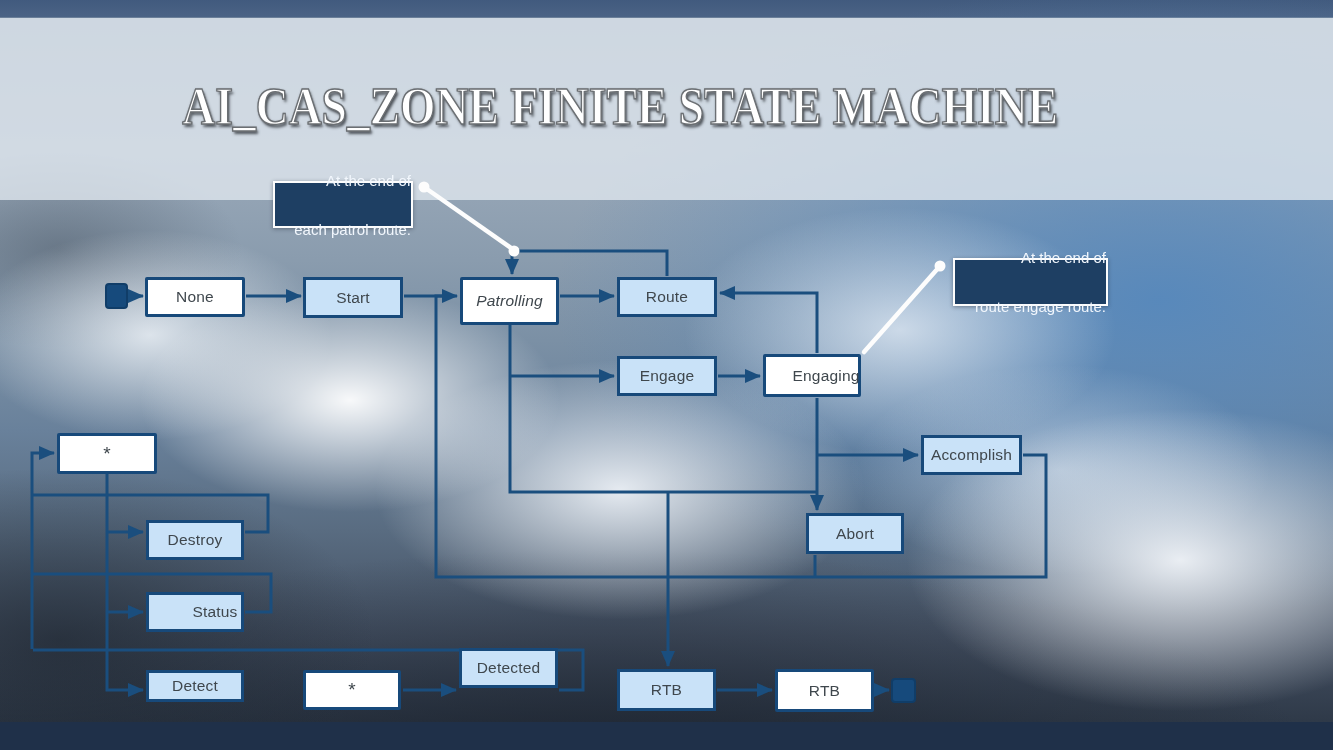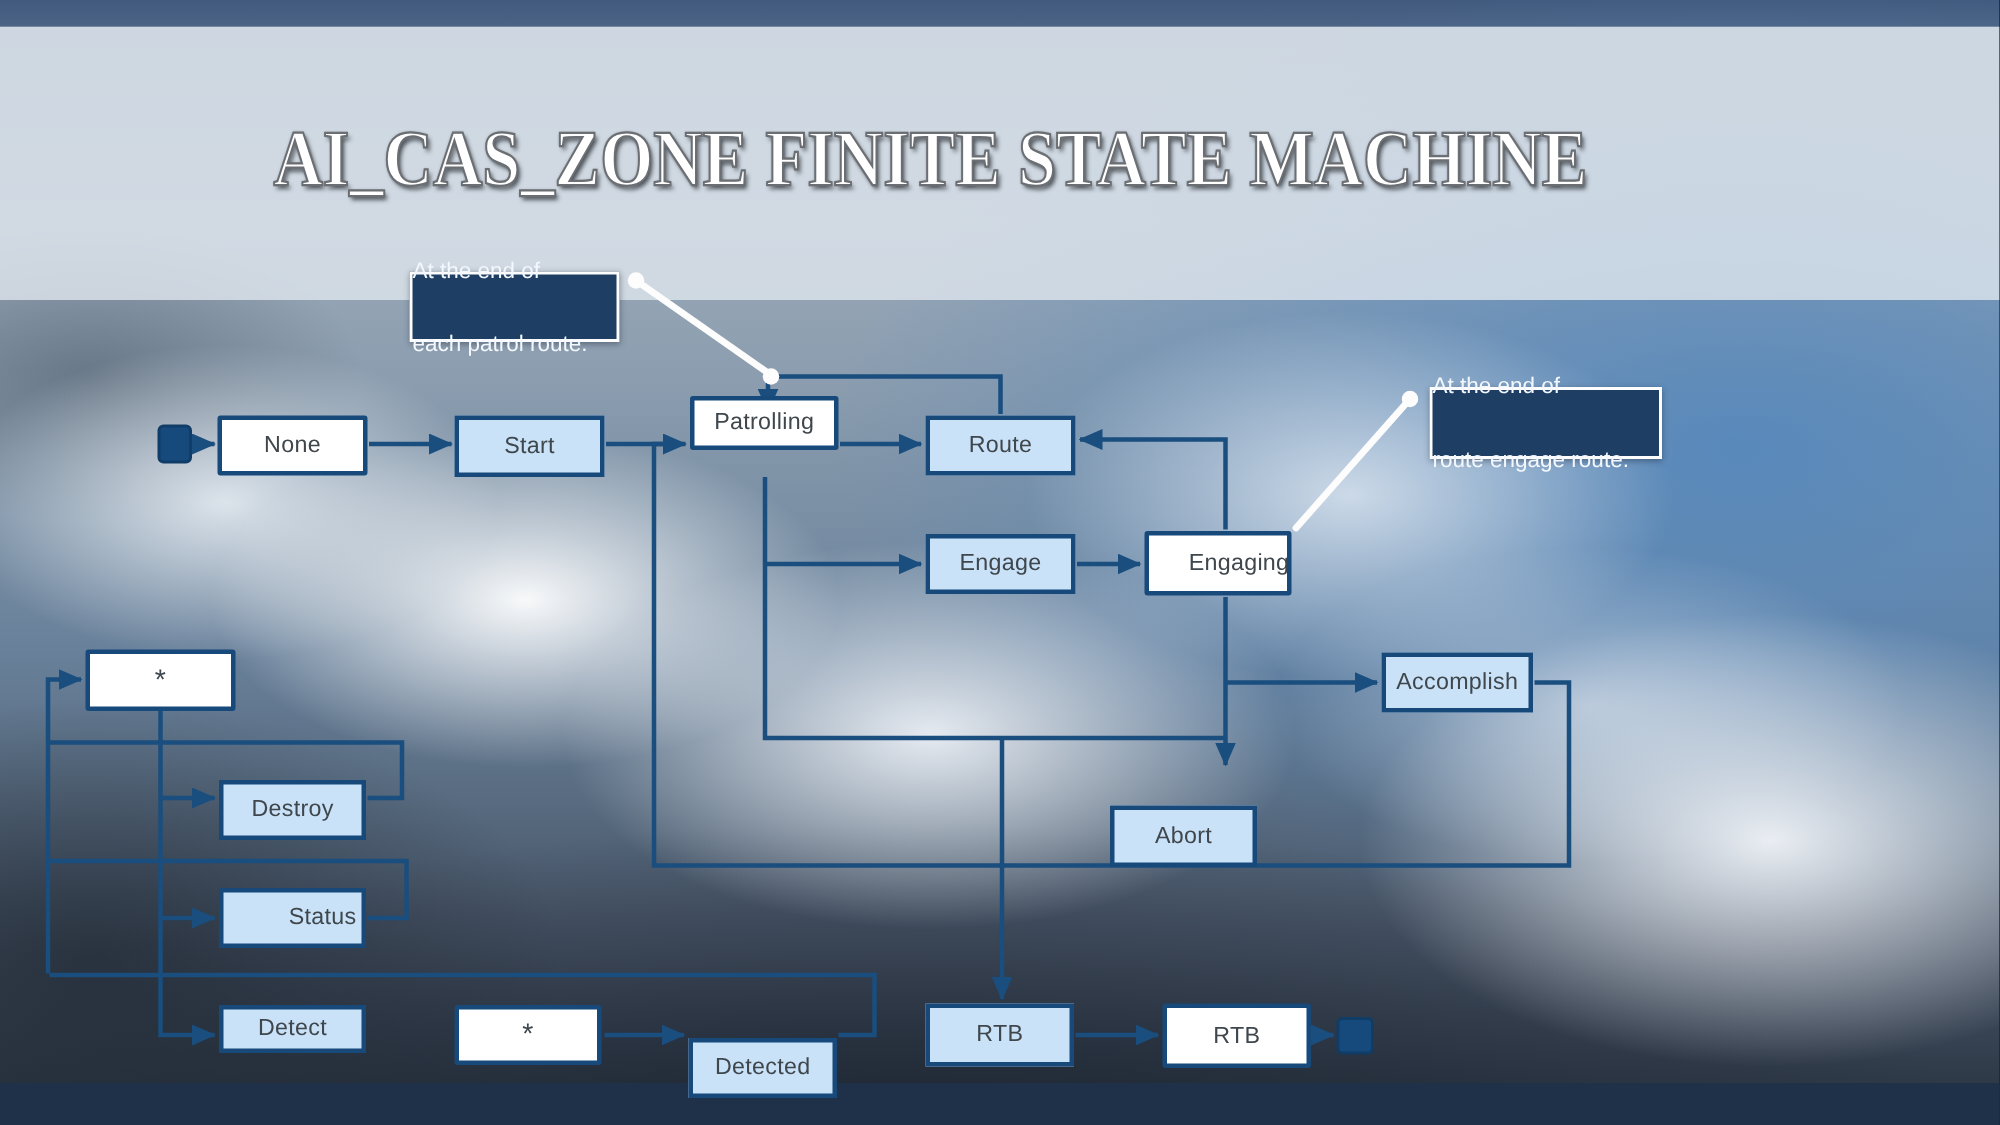--- a/index.html
+++ b/index.html
@@ -53,21 +53,21 @@
     letter-spacing:0.2px;
   }
   .node.simple{background:var(--fillwhite,#fff);border:3px solid var(--border,#17497a);border-radius:2px;}
   .node.rounded{background:var(--fillblue,#c9e2f8);border:3px solid var(--border,#17497a);border-radius:0;}
   .node.marker{background:var(--markerfill,#164a7c);border:2px solid #103d68;border-radius:4px;}
   .node.star{font-size:19px;}
   
   .callout{
     position:absolute;box-sizing:border-box;border:2.5px solid #fdfdfd;
     background:var(--calloutfill,#1e3f63);color:var(--callouttext,#f2f7fd);
-    display:flex;flex-direction:column;align-items:flex-start;justify-content:center;
+    display:flex;flex-direction:column;align-items:flex-end;justify-content:center;
     font-size:15px;line-height:21px;text-align:center;
     box-shadow:0 1px 4px rgba(30,40,55,0.45);
     gap:28px;
   }
   .callout-patrol{left:273px;top:181px;width:140px;height:47px;}
   .callout-engage{left:953px;top:258px;width:155px;height:48px;}
 </style>
 </head>
 <body>
 
@@ -107,32 +107,32 @@
       <polyline points="107,474 107,690 143,690" fill="none" stroke="#1a4e7e" stroke-width="3" marker-end="url(#ah)"></polyline>
       <polyline points="107,532 143,532" fill="none" stroke="#1a4e7e" stroke-width="3" marker-end="url(#ah)"></polyline>
       <polyline points="107,612 143,612" fill="none" stroke="#1a4e7e" stroke-width="3" marker-end="url(#ah)"></polyline>
       <polyline points="403,690 456,690" fill="none" stroke="#1a4e7e" stroke-width="3" marker-end="url(#ah)"></polyline>
     </svg>
 
   <div id="nodes">
       <div class="node marker" style="left: 105px; top: 283px; width: 23px; height: 26px;"></div>
       <div class="node simple" style="left: 145px; top: 277px; width: 100px; height: 40px;">None</div>
       <div class="node rounded" style="left: 303px; top: 277px; width: 100px; height: 41px;">Start</div>
-      <div class="node simple" style="left: 460px; top: 264px; width: 99px; height: 36px;">Patrolling</div>
+      <div class="node simple" style="left: 460px; top: 277px; width: 99px; height: 48px; font-style: italic;">Patrolling</div>
       <div class="node rounded" style="left: 617px; top: 277px; width: 100px; height: 40px;">Route</div>
       <div class="node rounded" style="left: 617px; top: 356px; width: 100px; height: 40px;">Engage</div>
       <div class="node simple" style="left: 763px; top: 354px; width: 98px; height: 43px; padding-left: 28px;">Engaging</div>
       <div class="node rounded" style="left: 921px; top: 435px; width: 101px; height: 40px;">Accomplish</div>
-      <div class="node rounded" style="left: 740px; top: 513px; width: 98px; height: 41px; margin-top: 24px;">Abort</div>
+      <div class="node rounded" style="left: 806px; top: 513px; width: 98px; height: 41px;">Abort</div>
       <div class="node simple star" style="left: 57px; top: 433px; width: 100px; height: 41px;">*</div>
       <div class="node rounded" style="left: 146px; top: 520px; width: 98px; height: 40px;">Destroy</div>
       <div class="node rounded" style="left: 146px; top: 592px; width: 98px; height: 40px; padding-left: 40px;">Status</div>
       <div class="node rounded" style="left: 146px; top: 670px; width: 98px; height: 32px;">Detect</div>
       <div class="node simple star" style="left: 303px; top: 670px; width: 98px; height: 40px;">*</div>
-      <div class="node rounded" style="left: 459px; top: 692px; width: 99px; height: 40px;">Detected</div>
+      <div class="node rounded" style="left: 459px; top: 648px; width: 99px; height: 40px;">Detected</div>
       <div class="node rounded" style="left: 617px; top: 669px; width: 99px; height: 42px;">RTB</div>
       <div class="node simple" style="left: 775px; top: 669px; width: 99px; height: 43px;">RTB</div>
       <div class="node marker" style="left: 891px; top: 678px; width: 25px; height: 25px;"></div>
     </div>
 
   <svg class="layer" width="1333" height="750" viewBox="0 0 1333 750">
     <line x1="424" y1="187" x2="514" y2="250" stroke="#fdfdfd" stroke-width="4.5" stroke-linecap="round"></line>
     <circle cx="424" cy="187" r="5.5" fill="#fdfdfd"></circle>
     <circle cx="514" cy="251" r="5.5" fill="#fdfdfd"></circle>
     <line x1="940" y1="266" x2="864" y2="352" stroke="#fdfdfd" stroke-width="4.5" stroke-linecap="round"></line>

